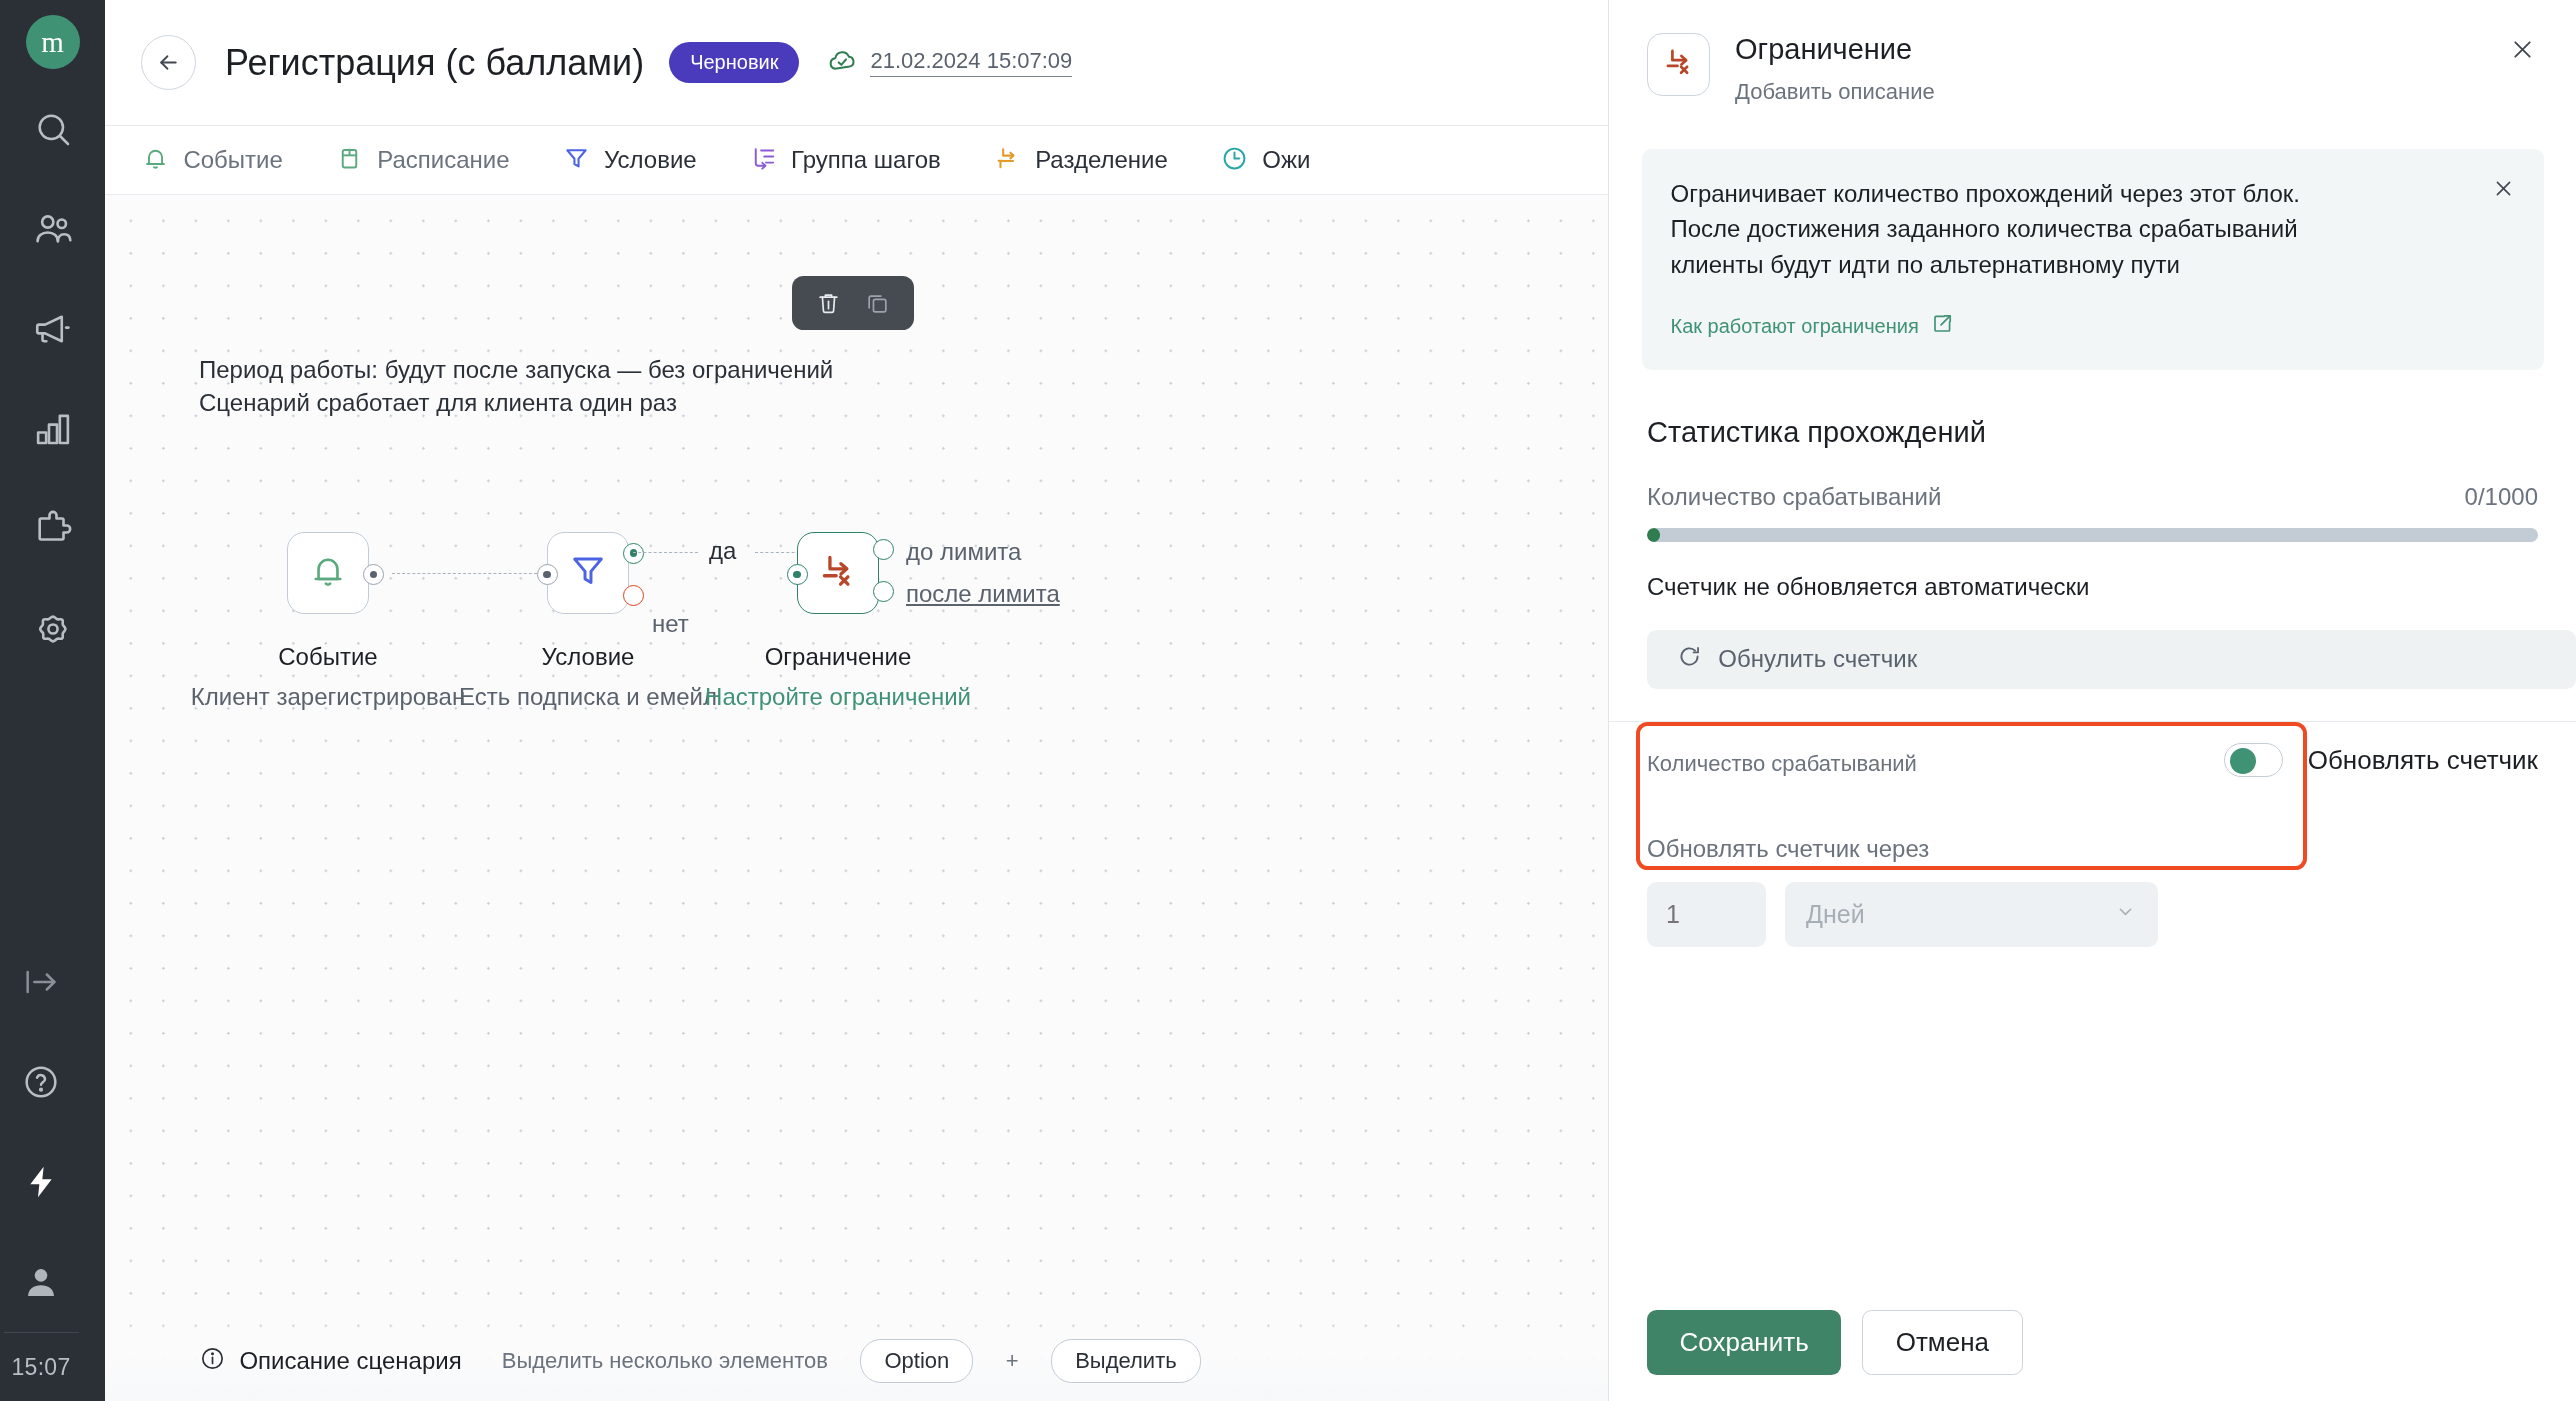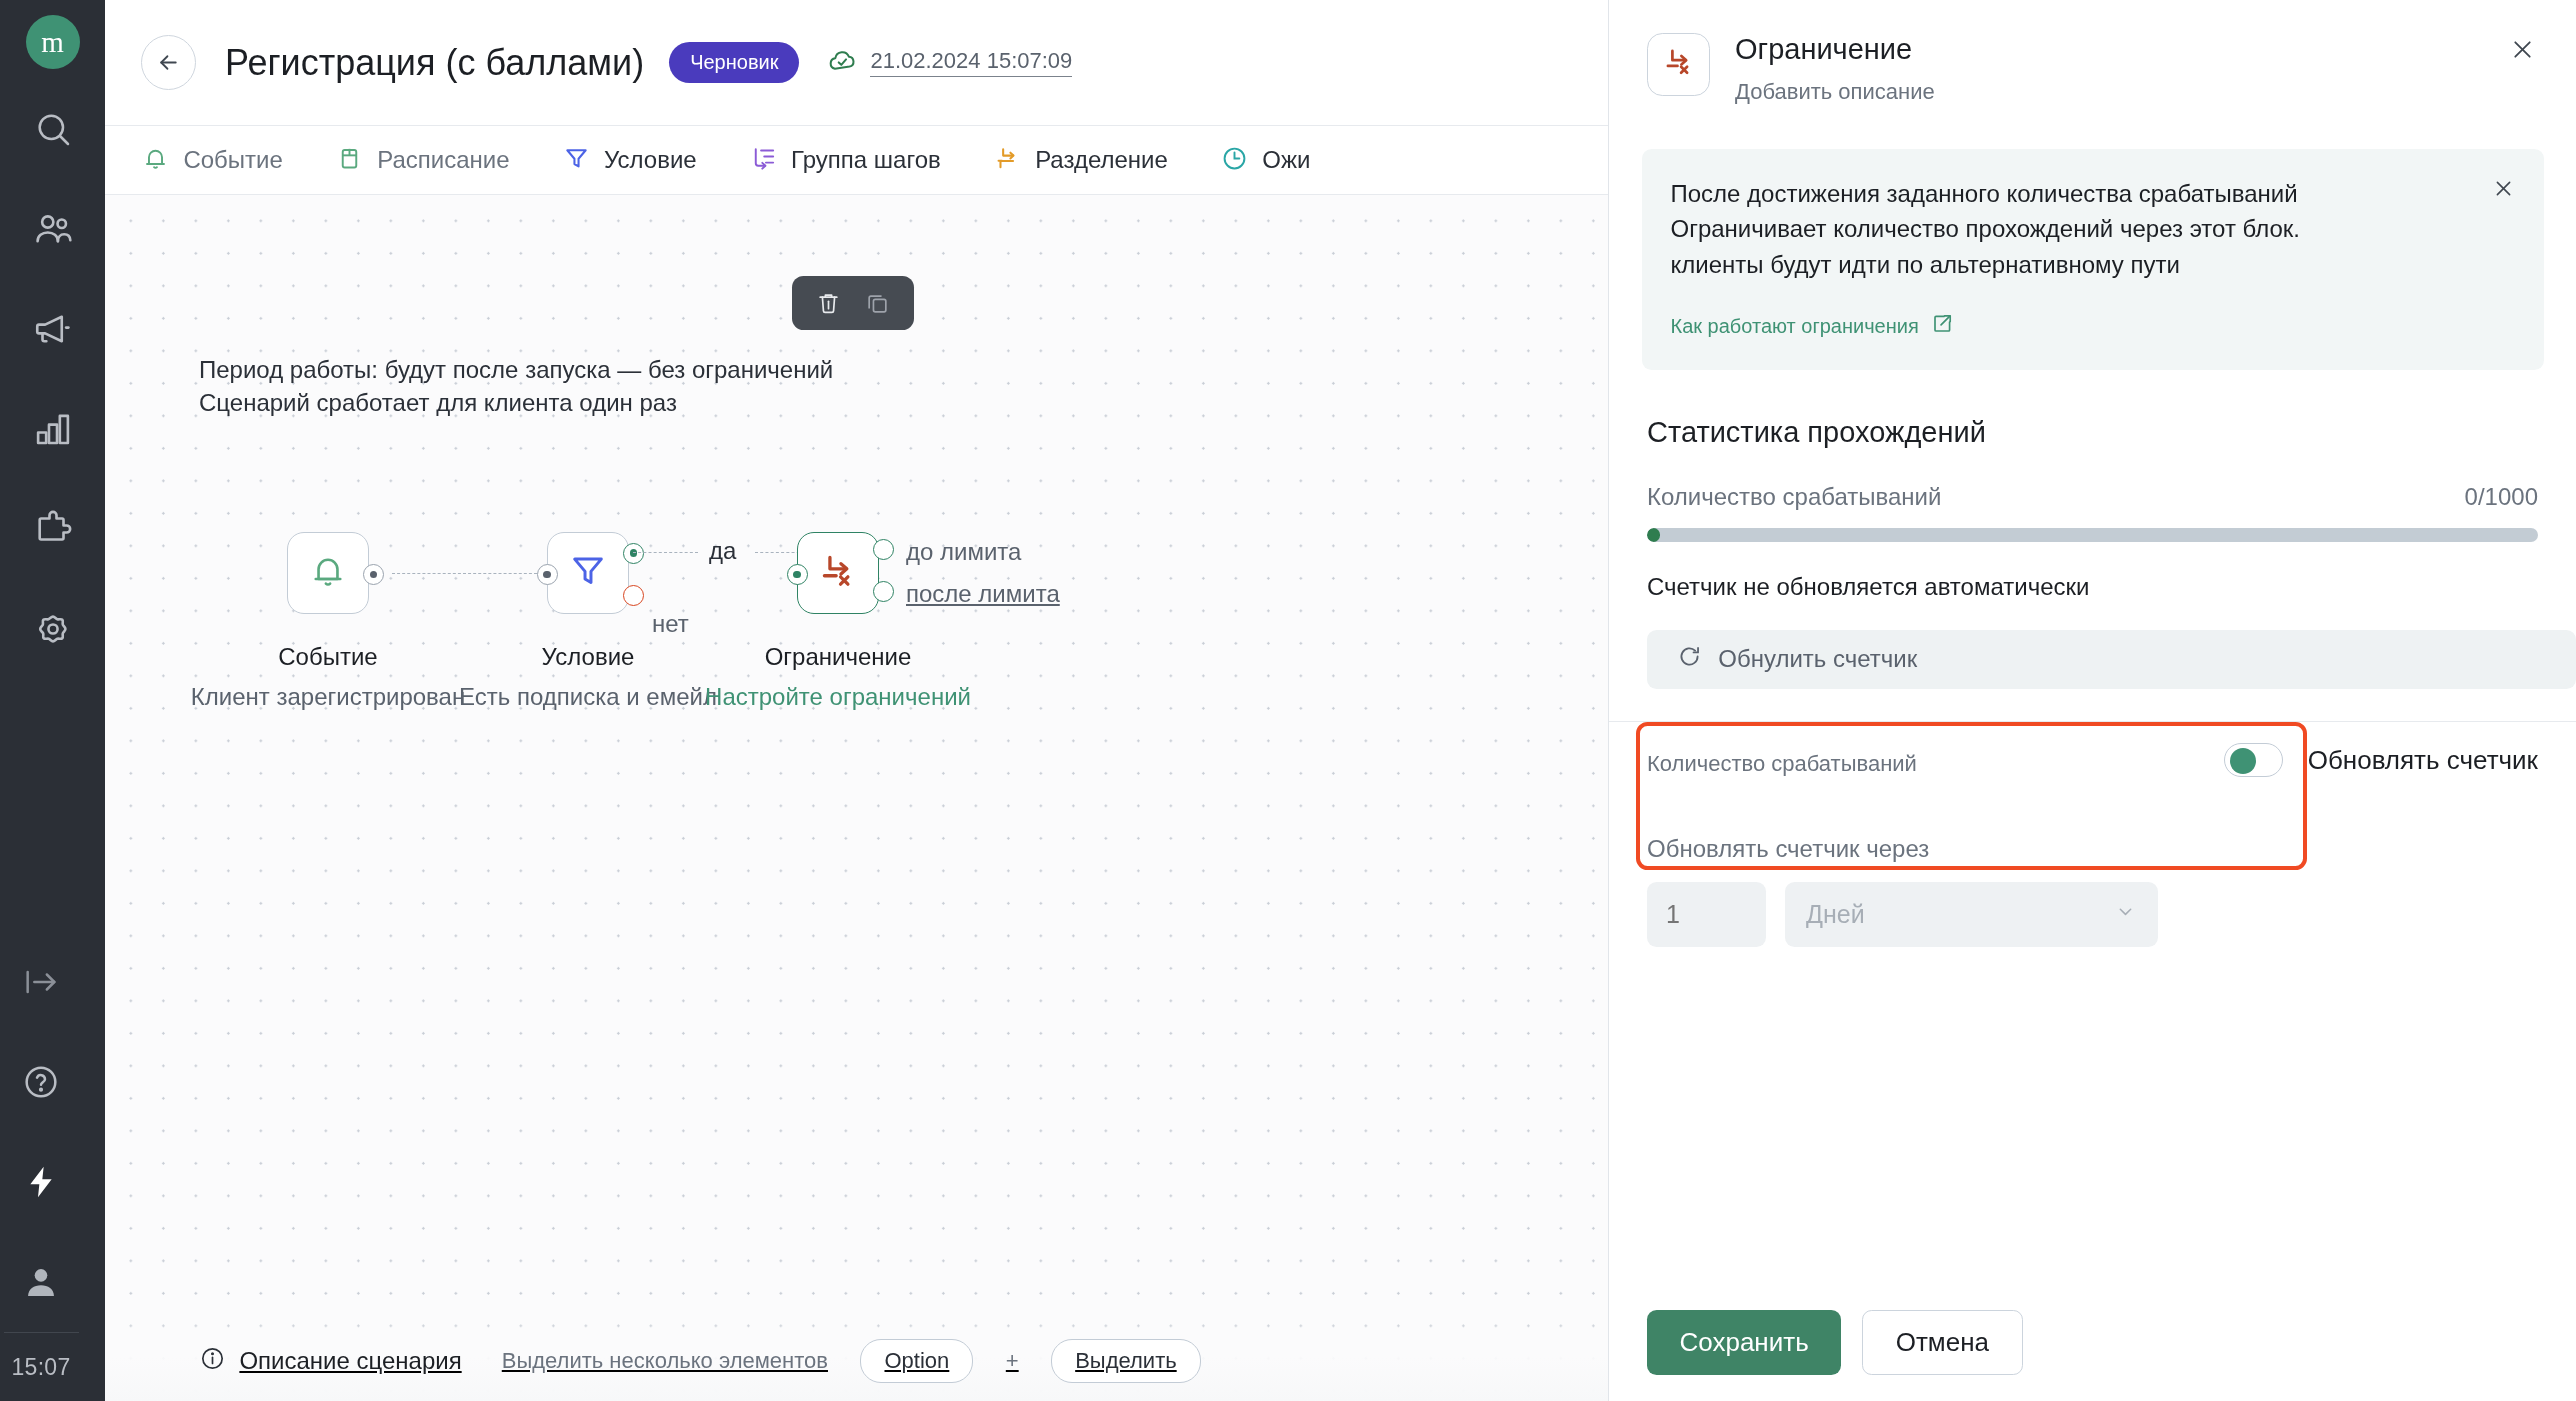--- a/index.html
+++ b/index.html
@@ -153,21 +153,20 @@
   }
   .node-toolbar button {
     width: 42px; height: 42px; background: transparent; border: none;
     display: flex; align-items: center; justify-content: center; cursor: pointer;
   }
 
   .canvas-footer {
     position: absolute; left: 0; right: 0; bottom: 0; height: 82px;
     display: flex; align-items: center; padding-left: 94px; gap: 32.5px;
     background: linear-gradient(to bottom, rgba(251,251,252,0) 0%, rgba(251,251,252,0.92) 45%, #f7f8f9 100%);
-    text-decoration: underline;
   }
   .cf-desc { display: flex; align-items: center; gap: 13.4px; font-size: 24px; color: #1c1f24; }
   .cf-hint { font-size: 22px; color: #6b737e; margin-left: 7.6px; }
   .key-cap {
     border: 1px solid #c3ccd6; border-radius: 21px; background: #fff;
     padding: 7.6px 23px; font-size: 22px; color: #2b3038;
   }
   .cf-plus { font-size: 22px; color: #6b737e; }
 
   
@@ -592,22 +591,22 @@
       </div>
       <button class="panel-close">
         <svg width="27" height="27" viewBox="0 0 24 24" fill="none" stroke="#3f4750" stroke-width="1.6" stroke-linecap="round">
           <line x1="5.6" y1="5.6" x2="18.4" y2="18.4"></line>
             <line x1="18.4" y1="5.6" x2="5.6" y2="18.4"></line>
         </svg>
       </button>
     </div>
 
     <div class="info-box">
+      <div class="info-text">Ограничивает количество прохождений через этот блок.</div>
       <div class="info-text">После достижения заданного количества срабатываний</div>
-      <div class="info-text">Ограничивает количество прохождений через этот блок.</div>
       <div class="info-text">клиенты будут идти по альтернативному пути</div>
       <a class="info-link" href="#">
         <span>Как работают ограничения</span>
         <span>
           <svg width="25" height="25" viewBox="0 0 24 24" fill="none" stroke="#3f9274" stroke-width="1.6" stroke-linecap="round" stroke-linejoin="round">
             <path d="M13.4 5.2H5.8a1 1 0 0 0-1 1v12a1 1 0 0 0 1 1h12a1 1 0 0 0 1-1v-7.6"></path>
             <line x1="10.6" y1="13.4" x2="19" y2="5"></line>
               <polyline points="14,4.6 19.4,4.6 19.4,10"></polyline>
           </svg>
         </span>

